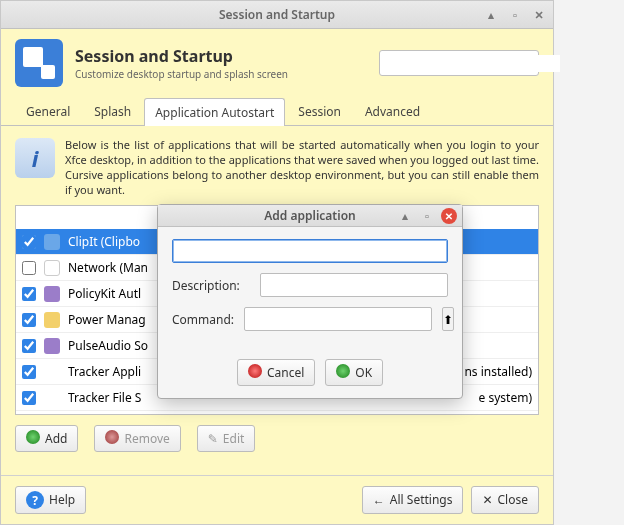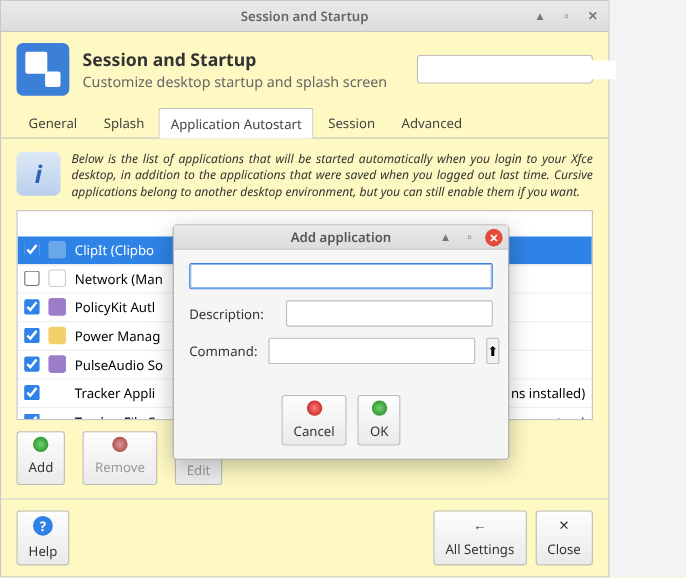--- a/index.html
+++ b/index.html
@@ -8,41 +8,41 @@
 .window { width: 554px; height: 525px; background: #fef9c3; border: 1px solid #c8c8c8; display: flex; flex-direction: column; }
 .titlebar { height: 28px; background: linear-gradient(#eaeaea,#dcdcdc); display: flex; align-items: center; justify-content: center; position: relative; border-bottom: 1px solid #c0c0c0; color: #666; font-size: 12px; font-weight: 600; }
 .titlebar .controls { position: absolute; right: 6px; display: flex; gap: 8px; }
 .tbtn { width: 16px; height: 16px; border-radius: 8px; display: flex; align-items: center; justify-content: center; font-size: 11px; color: #777; cursor: pointer; }
 
 .header { display: flex; align-items: center; gap: 12px; padding: 10px 14px; }
 .app-icon { width: 48px; height: 48px; background: #3b7fd8; border-radius: 6px; position: relative; }
 .app-icon::before { content:""; position:absolute; left:8px; top:8px; width:20px; height:20px; background:#fff; border-radius:2px; }
 .app-icon::after { content:""; position:absolute; right:8px; bottom:8px; width:14px; height:14px; background:#fff; border-radius:2px; }
 .header-text h1 { font-size: 16px; font-weight: 700; color: #333; }
-.header-text p { font-size: 13px; color: #666; }
+.header-text p { font-size: 10px; color: #666; }
 .search-box { margin-left: auto; width: 160px; height: 26px; background:#fff; border:1px solid #c0c0c0; border-radius:3px; display:flex; align-items:center; padding:0 6px; font-size:12px; }
 
 .tabs { display:flex; gap:2px; padding: 0 14px; border-bottom: 1px solid #c0c0c0; }
 .tab { padding: 5px 10px; font-size: 12px; color:#444; border:1px solid transparent; border-bottom:none; cursor:pointer; }
 .tab.active { background:#fff; border-color:#c0c0c0; border-radius:3px 3px 0 0; position:relative; top:1px; }
 
 .content { flex:1; padding: 12px 14px; display:flex; flex-direction:column; gap:8px; overflow:hidden; }
 .info-row { display:flex; gap:10px; }
 .info-icon { width:40px; height:40px; border-radius:6px; background:linear-gradient(#dce8f6,#b9d0ec); display:flex; align-items:center; justify-content:center; color:#2b62b5; font-size:22px; font-weight:700; font-style:italic; flex-shrink:0; }
-.info-text { font-size:11px; color:#333; text-align:justify; line-height:1.35;font-style:italic; }
+.info-text { font-size:11px; color:#333; text-align:justify; line-height:1.35; }
 
 .list { border:1px solid #c0c0c0; background:#fff; height: 210px; overflow:hidden; font-size:12px; }
 .list-row { display:flex; align-items:center; gap:8px; padding:3px 6px; height:26px; border-bottom:1px solid #eee; }
 .list-row.selected { background:#2f83e6; color:#fff;margin-top:23px; }
 .list-row input[type=checkbox]{ width:14px; height:14px; accent-color:#2f83e6; }
 .mini-icon { width:16px; height:16px; border-radius:3px; display:inline-block; }
 .scrollbar { height:10px; background:#e8e8e8; border-top:1px solid #ccc; position:relative; }
 
 .toolbar-row { display:flex; gap:16px; margin-top: 2px; }
-.btn { display:inline-flex; align-items:center; gap:5px; padding:4px 10px; font-size:12px; background:linear-gradient(#fdfdfd,#eaeaea); border:1px solid #bcbcbc; border-radius:3px; cursor:pointer; color:#333;flex-direction:column; }
+.btn { display:inline-flex; align-items:flex-start; gap:5px; padding:4px 10px; font-size:12px; background:linear-gradient(#fdfdfd,#eaeaea); border:1px solid #bcbcbc; border-radius:3px; cursor:pointer; color:#333; }
 .btn.disabled { color:#999; }
 .footer { display:flex; padding:10px 14px; gap:8px; border-top:1px solid #d0d0d0; }
 .footer .spacer { flex:1; }
 
 .circle { width:14px; height:14px; border-radius:7px; display:inline-block; }
 .green { background: radial-gradient(#6fd36f,#1a7f1a); }
 .red { background: radial-gradient(#ff7a7a,#b60f0f); }
 
 .modal-overlay { position:absolute; left:0; top:0; width:624px; height:525px; pointer-events:none; }
 .dialog { position:absolute; left:157px; top:204px; width:306px; background:#f5f5f5; border:1px solid #a9a9a9; border-radius:4px; box-shadow:0 6px 20px rgba(0,0,0,.25); pointer-events:auto; }

